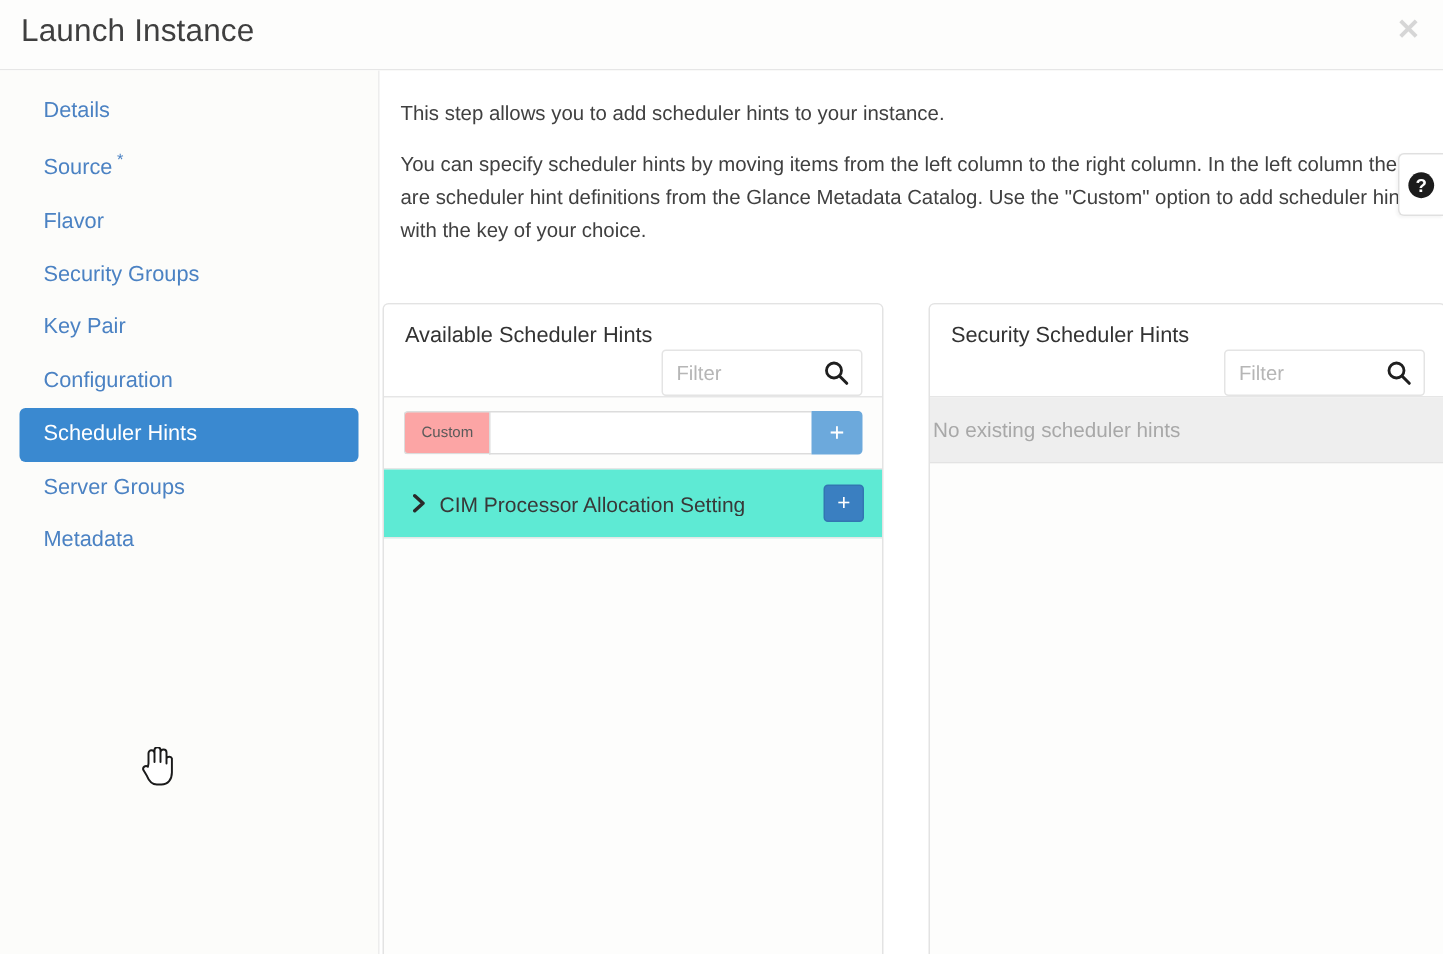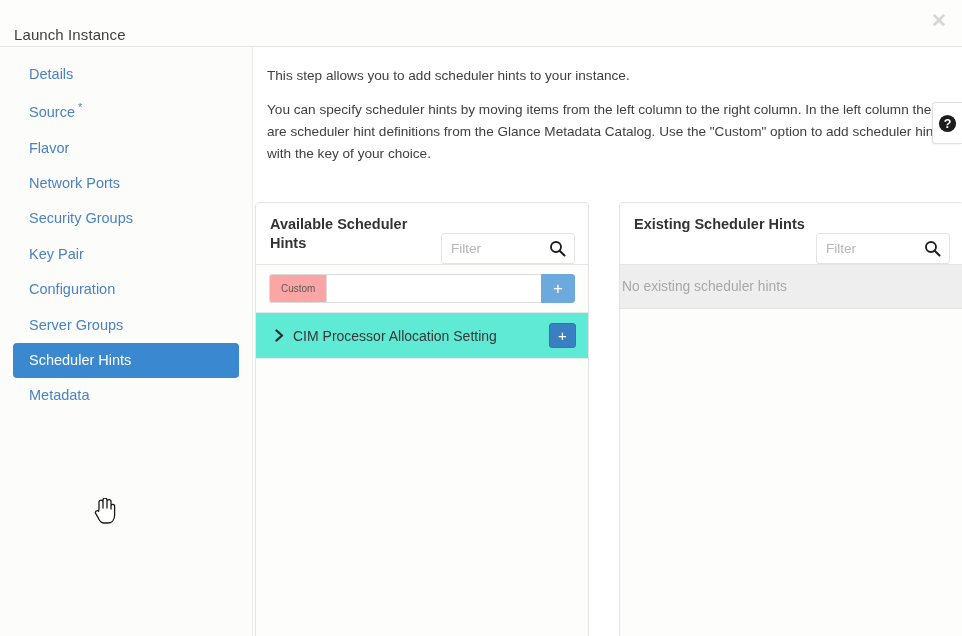--- a/index.html
+++ b/index.html
@@ -23,22 +23,22 @@
   
   .modal-header {
     position: relative;
     height: 47px;
     background: #fdfdfc;
     border-bottom: 1px solid #e6e6e6;
   }
   .modal-title {
     position: absolute;
     left: 14px;
-    top: 26px;
-    font-size: 15px;
+    top: 9px;
+    font-size: 21px;
     font-weight: 400;
     color: #3f3f3f;
     letter-spacing: 0.1px;
   }
   .close-btn {
     position: absolute;
     right: 10px;
     top: 8px;
     width: 26px;
     height: 26px;
@@ -163,21 +163,21 @@
 
   .panel-head {
     position: relative;
     height: 62px;
     background: #ffffff;
     border-bottom: 1px solid #e6e6e6;
     padding: 12px 14px;
   }
   .panel-title {
     font-size: 14.5px;
-    font-weight: bold;
+    font-weight: normal;
     color: #333333;
     line-height: 1.32;
     width: 175px;
   }
   .filter-box {
     position: absolute;
     right: 13px;
     top: 30px;
     width: 134px;
     height: 31px;
@@ -325,36 +325,33 @@
       <a class="nav-item">
         <span>Details</span>
       </a>
       <a class="nav-item">
         <span>Source</span><span class="req-star">*</span>
       </a>
       <a class="nav-item">
         <span>Flavor</span>
       </a>
       <a class="nav-item">
-        <span>Network Ports</span>
-      </a>
-      <a class="nav-item">
         <span>Security Groups</span>
       </a>
       <a class="nav-item">
         <span>Key Pair</span>
       </a>
       <a class="nav-item">
         <span>Configuration</span>
-      </a>
-      <a class="nav-item">
-        <span>Server Groups</span>
       </a>
       <a class="nav-item active">
         <span>Scheduler Hints</span>
+      </a>
+      <a class="nav-item">
+        <span>Server Groups</span>
       </a>
       <a class="nav-item">
         <span>Metadata</span>
       </a>
 
       <svg class="cursor-pointer" viewBox="0 0 22 26">
         <path d="M5 11 V4.2 a2 2 0 0 1 4 0 V10 V2.2 a2 2 0 0 1 4 0 V10 V3.6 a2 2 0 0 1 4 0 V11 V7.6 a2 2 0 0 1 3.6 0 V17 c0 4.6 -2.6 8 -7 8 h-3 c-3.6 0 -5.4 -2.6 -6.6 -5.6 L1.6 15.4 a1.9 1.9 0 0 1 3 -2.2 z" fill="#ffffff" stroke="#1a1a1a" stroke-width="1.3" stroke-linejoin="round"></path>
       </svg>
     </div>
 
@@ -391,21 +388,21 @@
             </svg>
             <span class="hint-label">CIM Processor Allocation Setting</span>
             <button class="row-add-btn">+</button>
           </div>
 
           <div class="panel-fill" style="height:312px"></div>
         </div>
 
         <div class="panel existing">
           <div class="panel-head">
-            <div class="panel-title">Existing Scheduler Hints</div>
+            <div class="panel-title">Security Scheduler Hints</div>
             <div class="filter-box">
               <input class="filter-input" type="text" placeholder="Filter" style="">
               <svg class="filter-search-icon" viewBox="0 0 18 18">
                 <circle cx="7.4" cy="7.4" r="5.3" fill="none" stroke="#1f1f1f" stroke-width="2"></circle>
                 <line x1="11.3" y1="11.3" x2="16.4" y2="16.4" stroke="#1f1f1f" stroke-width="2.2" stroke-linecap="round"></line>
               </svg>
             </div>
           </div>
 
           <div class="empty-row">No existing scheduler hints</div>

